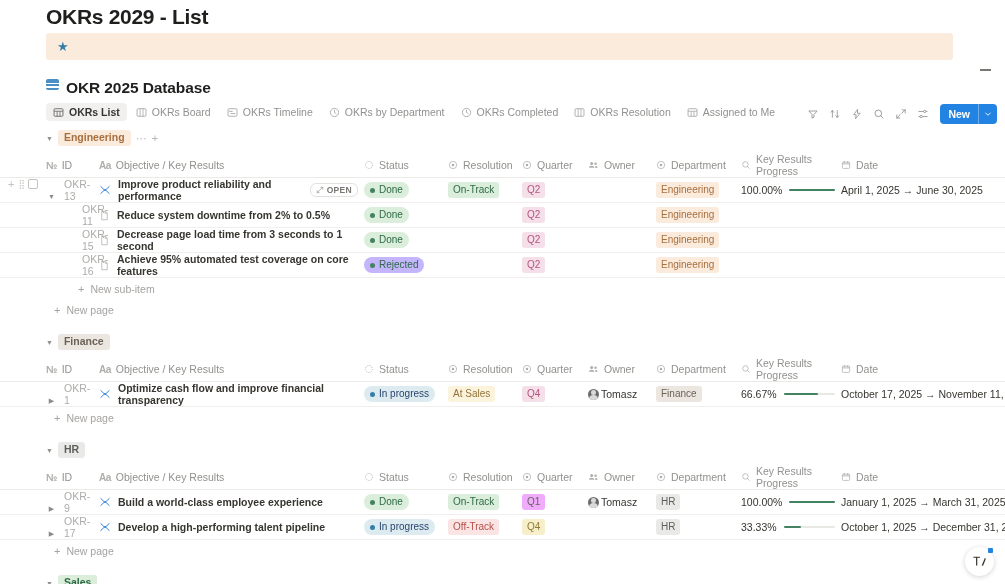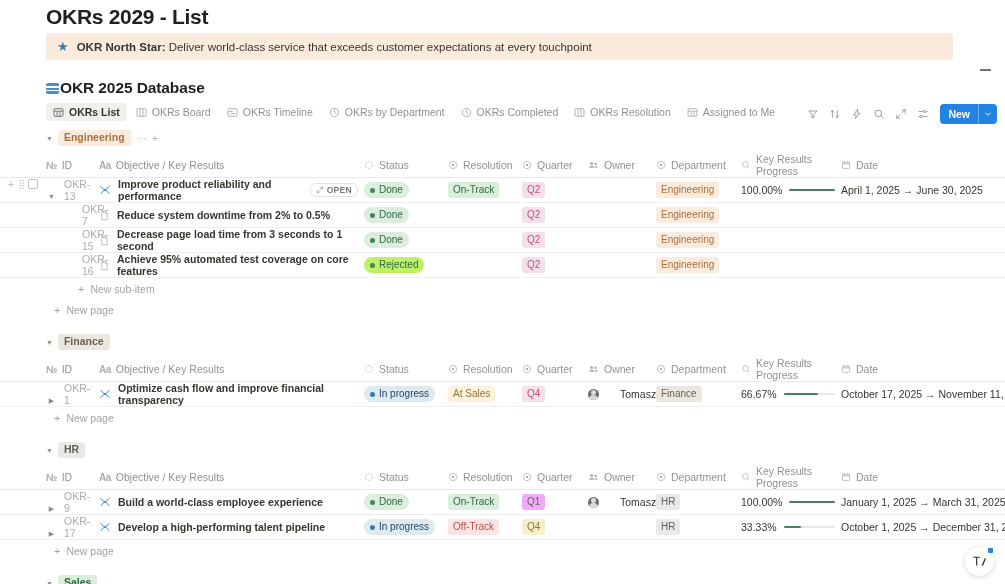--- a/index.html
+++ b/index.html
@@ -27,21 +27,21 @@
     display: flex; align-items: center; gap: 8px;
     padding: 0 11px;
   }
   .callout .star { font-size: 13px; color: #337ea9; line-height: 1; }
   .callout .txt { font-size: 11.5px; color: #37352f; }
   .callout .txt b { font-weight: bold; }
 
   
   .db-header {
     position: absolute; left: 46px; top: 79px;
-    display: flex; align-items: center; gap: 1px;
+    display: flex; align-items: flex-start; gap: 7px;
   }
   .db-icon {
     width: 13px; height: 11px; border-radius: 2px;
     background: #4a8fc4; position: relative; overflow: hidden;
   }
   .db-icon::before {
     content: ""; position: absolute; left: 0; right: 0; top: 3.5px;
     height: 1.5px; background: #ffffff;
   }
   .db-icon::after {
@@ -156,21 +156,21 @@
   .pill {
     display: inline-flex; align-items: center; gap: 4px;
     font-size: 10px; padding: 1px 6px; border-radius: 9px; line-height: 1.35;
   }
   .pill .dot { width: 5px; height: 5px; border-radius: 50%; flex: none; }
   .tag {
     display: inline-block; font-size: 10px; padding: 1px 5px;
     border-radius: 3px; line-height: 1.35;
   }
 
-  .owner-cell { display: flex; align-items: center; gap: 21px; }
+  .owner-cell { display: flex; align-items: center; gap: 2px; }
   .avatar {
     width: 11px; height: 11px; border-radius: 50%; flex: none;
     background: #6b6b6b; position: relative; overflow: hidden;
   }
   .avatar::before {
     content: ""; position: absolute; left: 3.2px; top: 1.6px;
     width: 4.6px; height: 4.6px; border-radius: 50%; background: #d9d9d9;
   }
   .avatar::after {
     content: ""; position: absolute; left: 1.3px; top: 6.6px;
@@ -218,21 +218,20 @@
 </style>
 </head>
 <body>
 
 <div class="page">
 
   <div class="page-title">OKRs 2029 - List</div>
 
   <div class="callout">
     <span class="star">★</span>
-    <span class="txt"><b>OKR North Star:</b><span> Deliver world-class service that exceeds customer expectations at every touchpoint</span></span>
   </div>
 
   <div class="db-header">
     <span class="db-icon"></span>
     <span class="db-title">OKR 2025 Database</span>
   </div>
 
   <div class="minimize">
       <span></span>
     </div>
@@ -480,21 +479,21 @@
                     <span class="prog-fill" style="width:100%"></span>
                   </span>
                 </span>
               </td>
               <td class="date-cell">April 1, 2025 → June 30, 2025</td>
             </tr>
             <tr>
               <td style="position:relative">
                 <span class="id-cell id-indent">
                   <span class="row-caret spacer"></span>
-                  <span class="id-txt">OKR-7</span>
+                  <span class="id-txt">OKR-11</span>
                 </span>
               </td>
               <td>
                 <span class="obj-cell">
                   <svg class="page-ico" width="11" height="11" viewBox="0 0 16 16">
                     <path d="M4 1.8h5l3 3v9.4H4z" fill="#fff" stroke="#b0aeab" stroke-width="1.1" stroke-linejoin="round"></path>
                     <path d="M9 1.8v3h3" fill="none" stroke="#b0aeab" stroke-width="1.1" stroke-linejoin="round"></path>
                   </svg>
                   <span class="obj-txt">Reduce system downtime from 2% to 0.5%</span>
                 </span>
@@ -546,21 +545,21 @@
               </td>
               <td>
                 <span class="obj-cell">
                   <svg class="page-ico" width="11" height="11" viewBox="0 0 16 16">
                     <path d="M4 1.8h5l3 3v9.4H4z" fill="#fff" stroke="#b0aeab" stroke-width="1.1" stroke-linejoin="round"></path>
                     <path d="M9 1.8v3h3" fill="none" stroke="#b0aeab" stroke-width="1.1" stroke-linejoin="round"></path>
                   </svg>
                   <span class="obj-txt">Achieve 95% automated test coverage on core features</span>
                 </span>
               </td>
-              <td><span class="pill" style="background:#bef264;color:#2d6a45">
+              <td><span class="pill" style="background:#c4b5fd;color:#2d6a45">
                   <span class="dot" style="background:#448361"></span>
                   <span>Rejected</span>
                 </span></td>
               <td></td>
               <td><span class="tag" style="background:#f5e0e9;color:#b3557f">Q2</span></td>
               <td></td>
               <td><span class="tag" style="background:#faebdd;color:#a86f3e">Engineering</span></td>
               <td></td>
               <td class="date-cell"></td>
             </tr>

